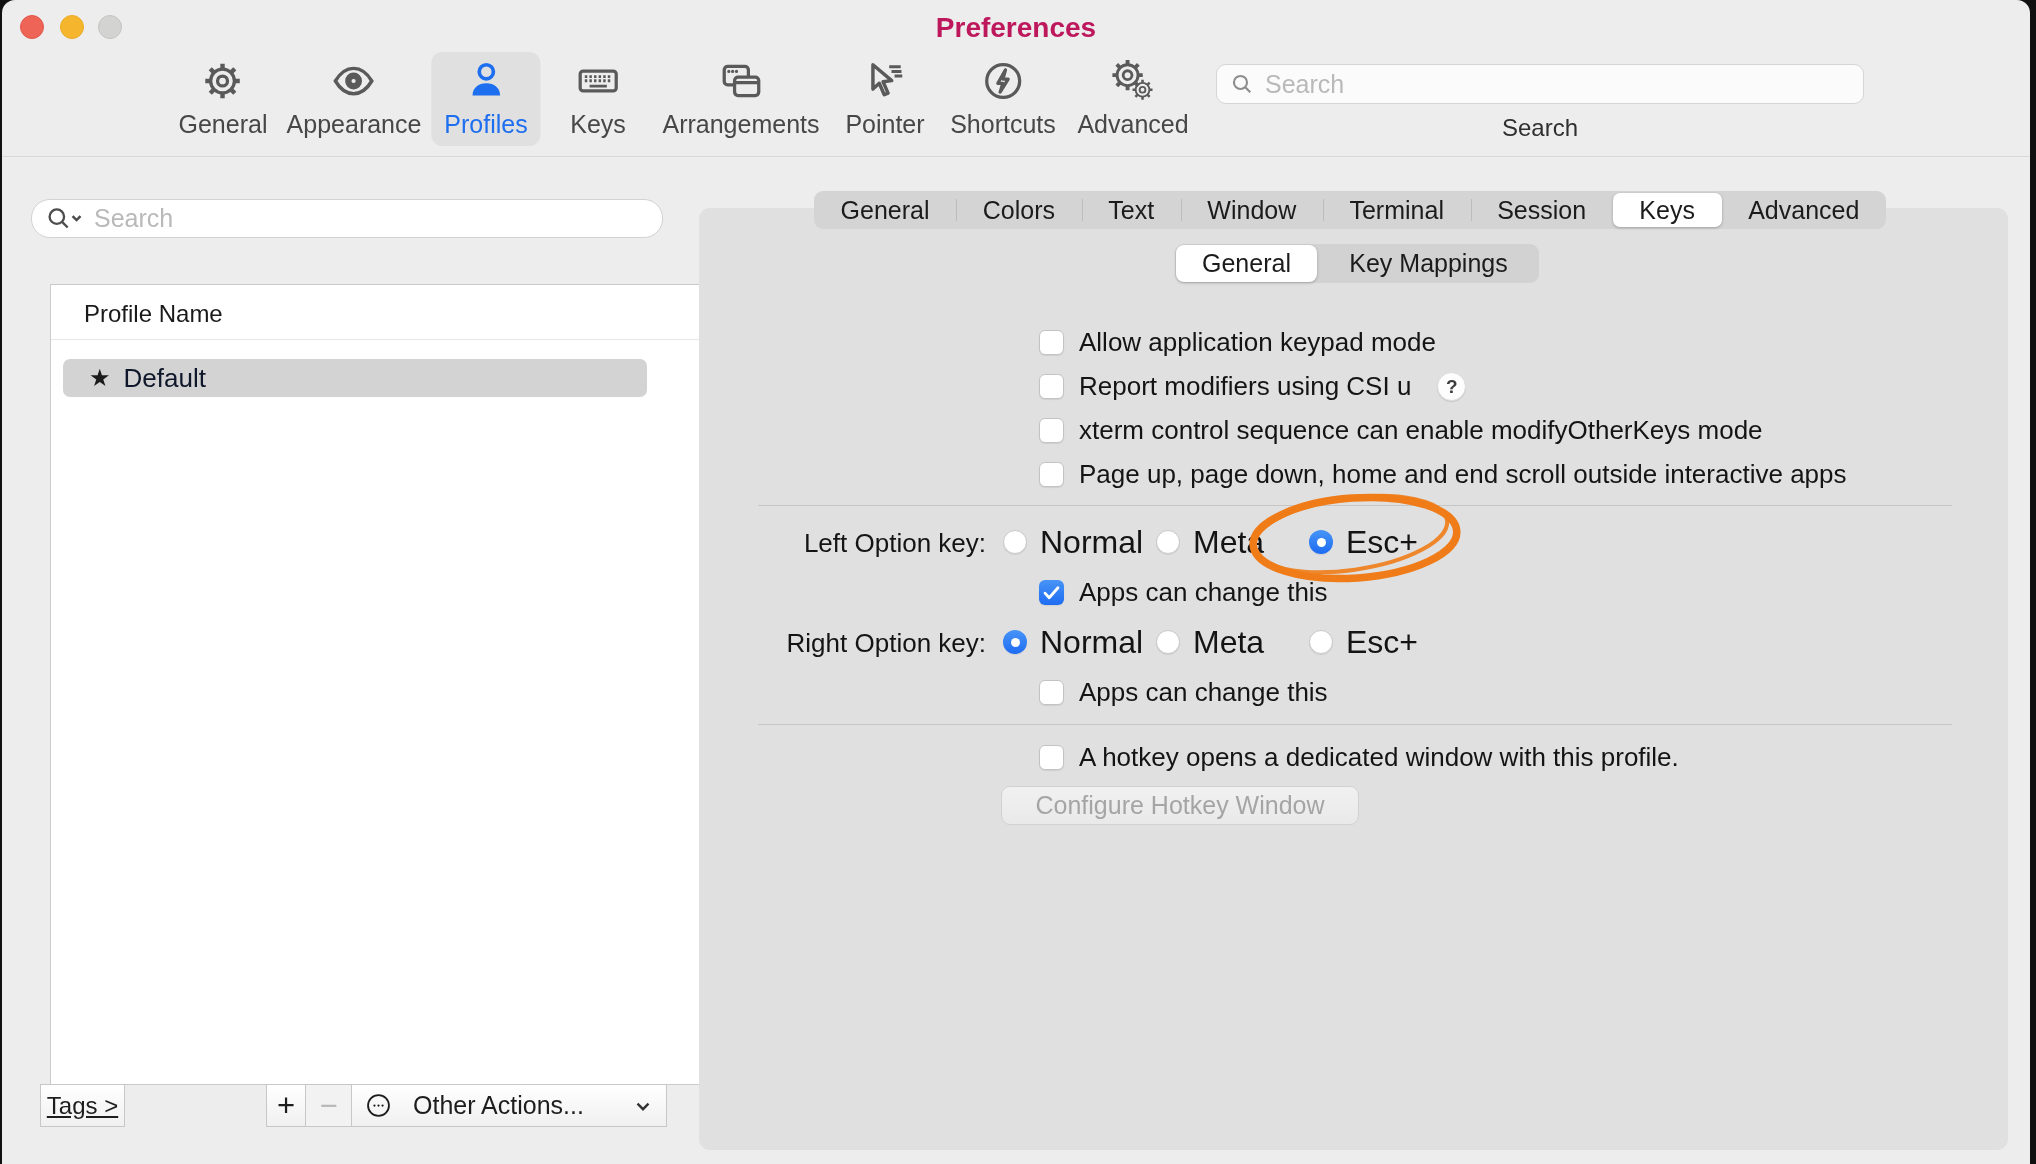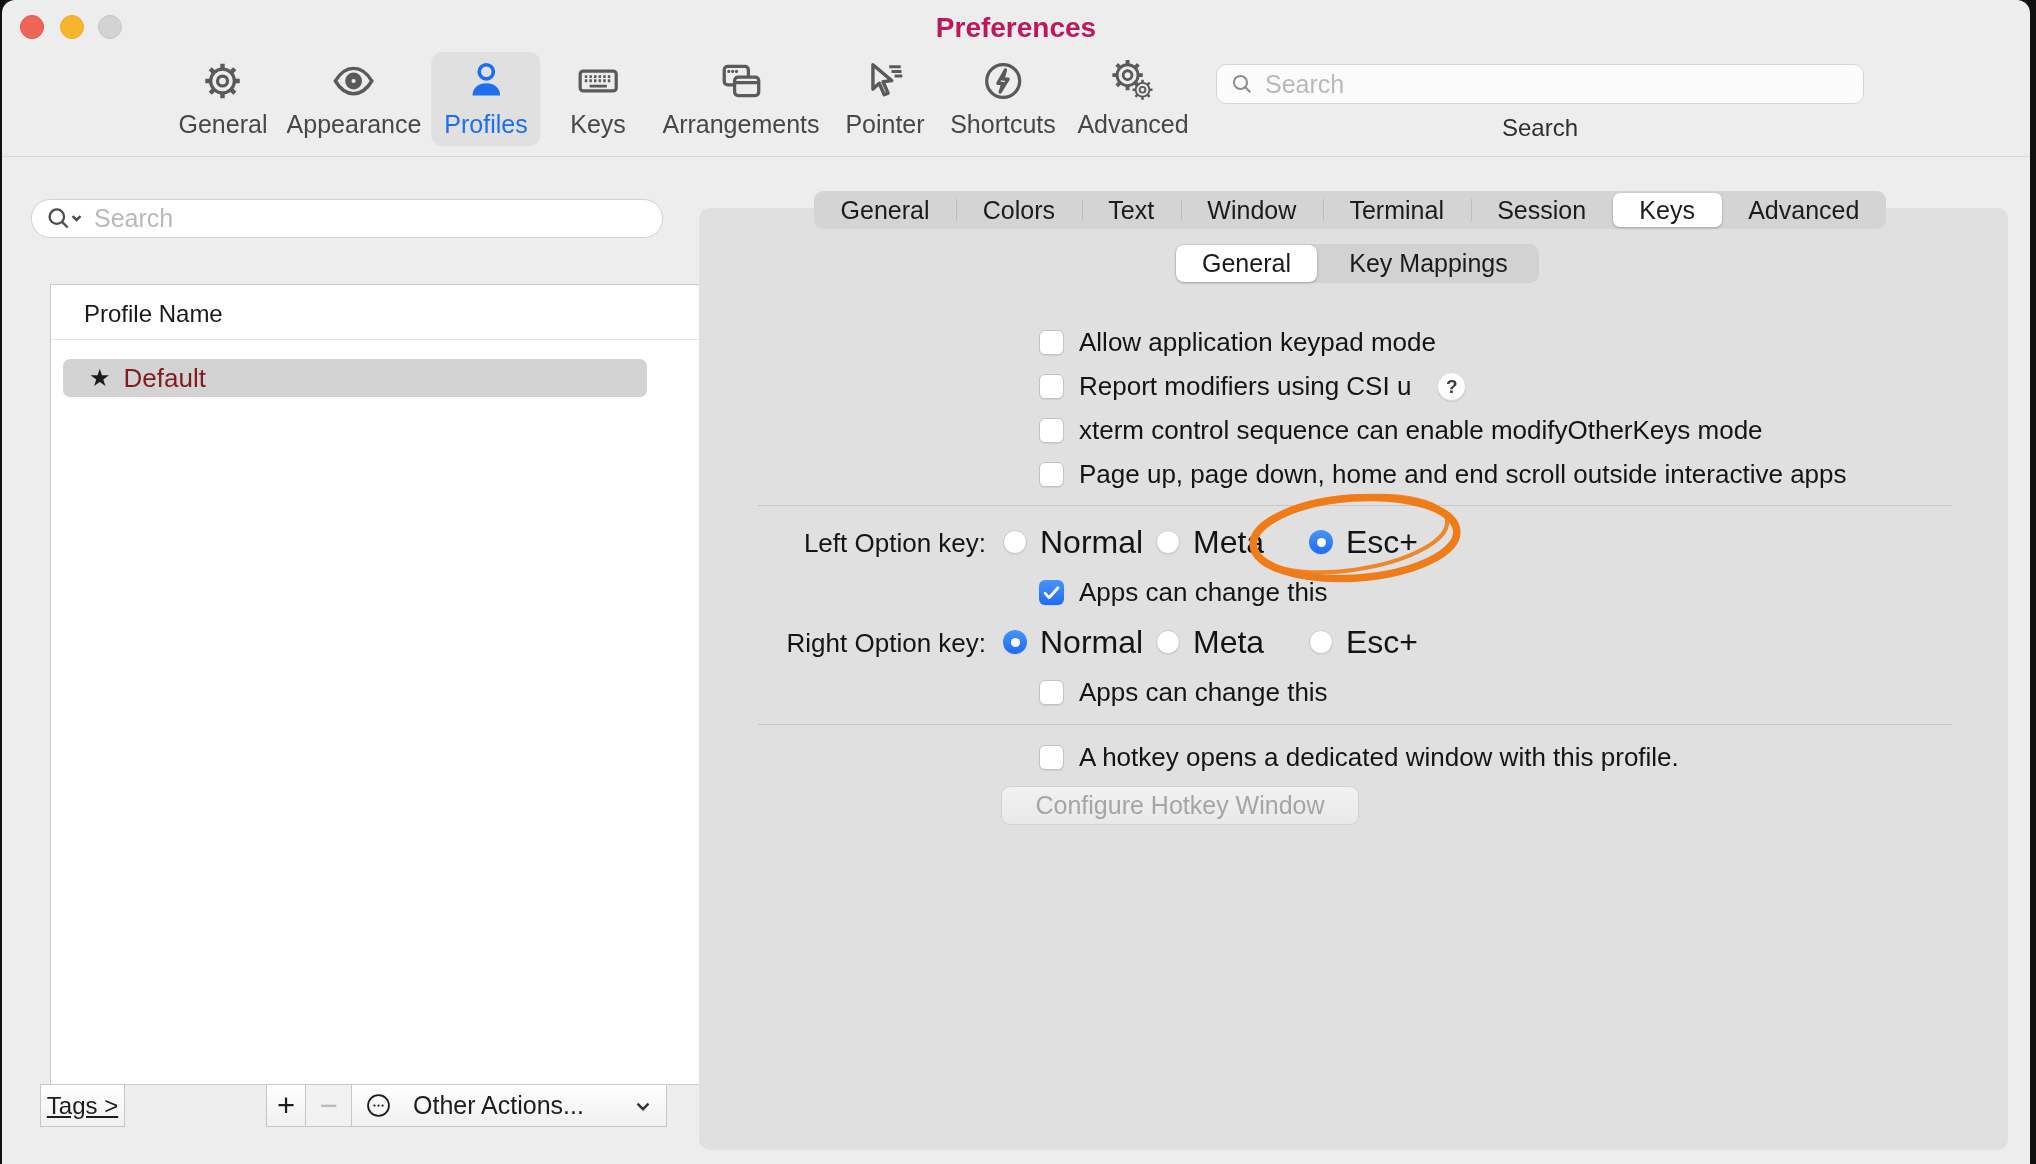--- a/index.html
+++ b/index.html
@@ -32,21 +32,21 @@
   .side-search { position:absolute; left:29px; top:199px; width:632px; height:39px; background:#fff; border:1px solid #d2d2d2; border-radius:19px; display:flex; align-items:center; padding:0 12px; gap:8px; }
   .side-search svg { width:42px; height:28px; color:#4d4d4d; flex:0 0 auto; }
   .side-search input { flex:1; border:none; outline:none; background:transparent; font-size:25px; color:#333; font-family:inherit; }
   .side-search input::placeholder { color:#b9b9b9; }
 
   .profile-list { position:absolute; left:48px; top:260px; width:676px; height:801px; background:#ffffff; border:1px solid #cbcbcb;margin-top:24px; }
   .list-header { position:absolute; left:33px; top:15px; font-size:24px; color:#1a1a1a; }
   .list-header-divider { position:absolute; left:0; top:54px; width:100%; height:1px; background:#e7e7e7; }
   .profile-row { position:absolute; left:12px; top:74px; width:584px; height:38px; background:#d3d3d3; border-radius:7px; display:flex; align-items:center; padding-left:26px; gap:13px; }
   .profile-row .star { font-size:24px; color:#1b1b1b; line-height:1; }
-  .profile-row .pname { font-size:26px; color:#7f1d1d; }
+  .profile-row .pname { font-size:26px; color:#0f172a; }
 
   .bbtn { position:absolute; top:1084px; height:43px; background:linear-gradient(#ffffff,#f0f0f0); border:1px solid #c7c7c7; display:flex; align-items:center; justify-content:center; font-size:24px; color:#1d1d1d; }
   .bbtn.tags    { left:38px;  width:85px;text-decoration:underline; }
   .bbtn.plus    { left:264px; width:40px; font-size:31px; font-weight:300; }
   .bbtn.minus   { left:303px; width:47px; font-size:31px; font-weight:300; background:#f2f2f2; color:#b8b8b8; }
   .bbtn.actions { left:349px; width:316px; justify-content:flex-start; padding:0 13px; gap:21px; font-size:25px; }
   .bbtn.actions svg.oa { width:27px; height:27px; color:#1d1d1d; }
   .bbtn.actions svg.chev { position:absolute; right:12px; width:22px; height:22px; color:#333; }
 
   

